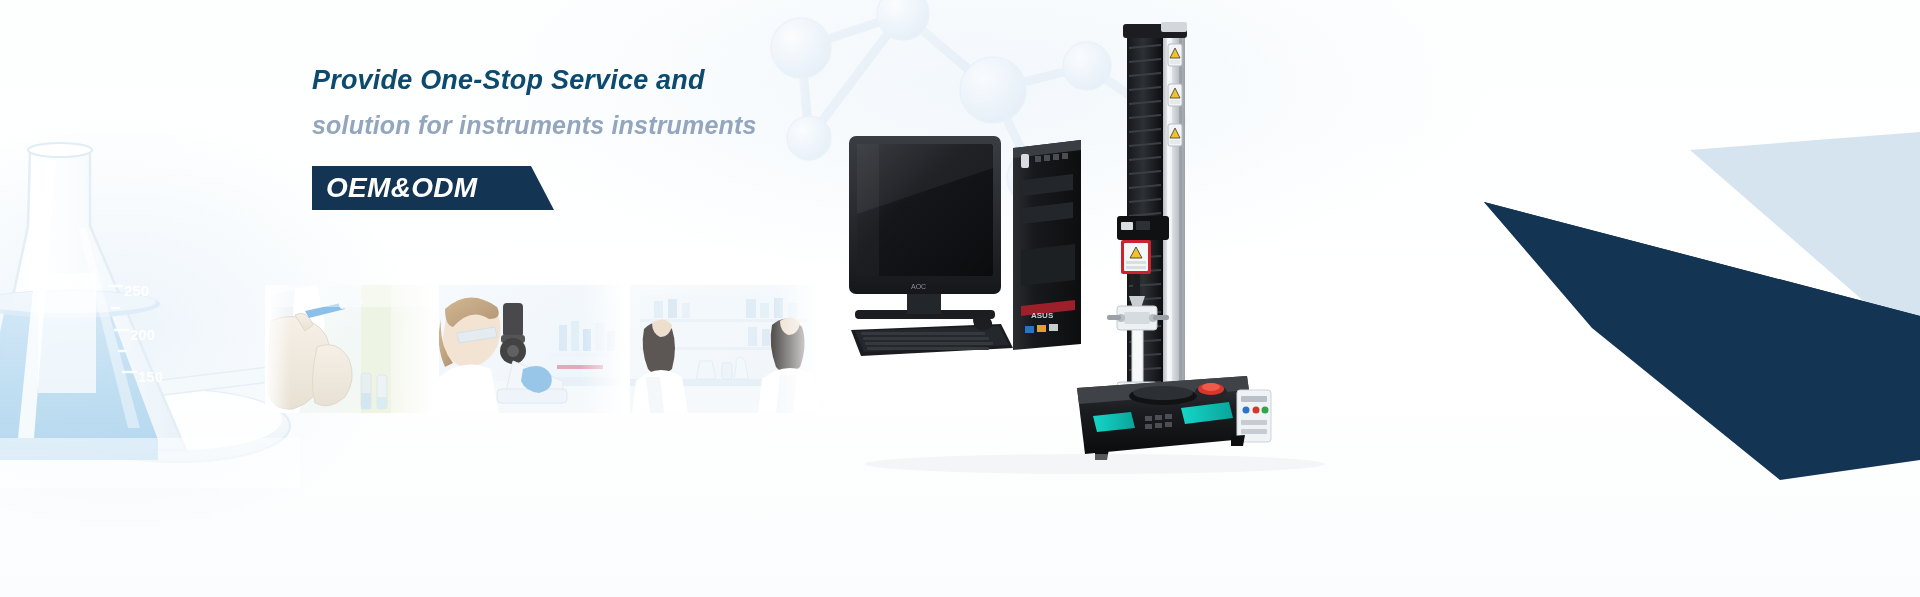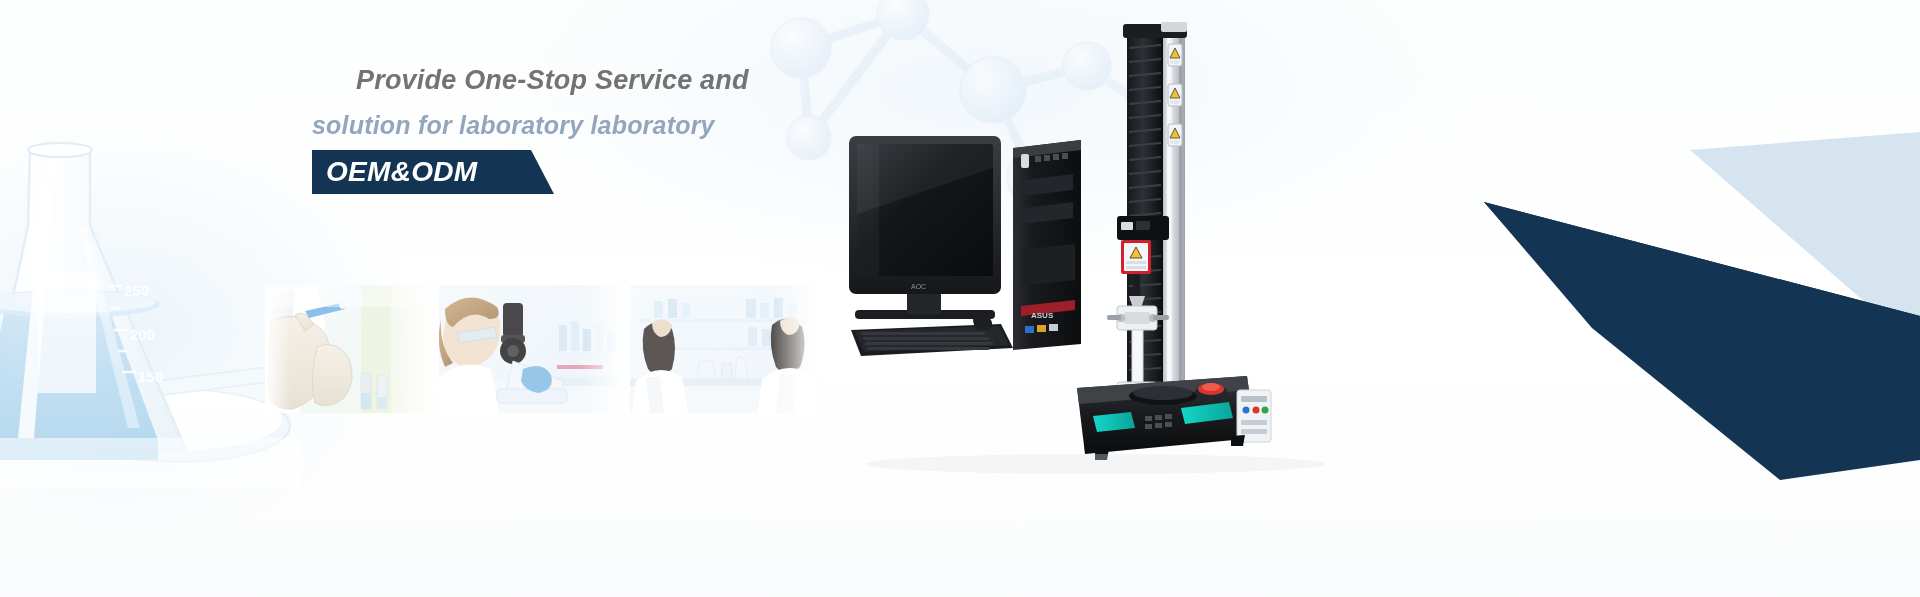--- a/index.html
+++ b/index.html
@@ -12,25 +12,25 @@
         background:
           radial-gradient(ellipse 420px 300px at 120px 330px, rgba(222,236,247,.55) 0%, rgba(255,255,255,0) 70%),
           radial-gradient(ellipse 700px 260px at 980px 90px, rgba(238,245,251,.75) 0%, rgba(255,255,255,0) 72%),
           linear-gradient(180deg,#fdfefe 0%,#ffffff 60%,#fbfcfd 100%);}
 
   
   .molecule{position:absolute;left:735px;top:-30px;width:460px;height:240px;opacity:.55;}
 
   
   .copy{position:absolute;left:312px;top:58px;width:700px;}
-  .line1{font-size:27px;font-style:italic;font-weight:bold;color:#737373;
-         letter-spacing:.2px;line-height:44px;white-space:nowrap;margin-left:44px;}
+  .line1{font-size:27px;font-style:italic;font-weight:bold;color:#0c4a6e;
+         letter-spacing:.2px;line-height:44px;white-space:nowrap;}
   .line2{font-size:25px;font-style:italic;font-weight:bold;color:#93a6bd;
          letter-spacing:.2px;line-height:46px;white-space:nowrap;}
-  .badgewrap{position:relative;height:46px;margin-top:2px;width:242px;}
+  .badgewrap{position:relative;height:46px;margin-top:18px;width:242px;}
   .badge{position:absolute;left:0;top:0;width:242px;height:44px;
          background:#133453;
          -webkit-clip-path:polygon(0 0,219px 0,242px 44px,0 44px);
          clip-path:polygon(0 0,219px 0,242px 44px,0 44px);}
   .badge-text{position:absolute;left:14px;top:6px;font-size:28px;font-weight:bold;
               font-style:italic;color:#ffffff;letter-spacing:.3px;line-height:32px;
               white-space:nowrap;}
 
   
   .strip{position:absolute;left:265px;top:285px;height:128px;display:flex;}
@@ -153,21 +153,21 @@
       </g>
 
       <rect x="48" y="165" width="58" height="120" fill="#ffffff" opacity=".72"></rect>
 
       <rect x="-20" y="330" width="330" height="52" fill="#ffffff" opacity=".55"></rect>
     </svg>
   </div>
 
   <div class="copy">
     <div class="line1">Provide One-Stop Service and</div>
-    <div class="line2">solution for laboratory laboratory</div>
+    <div class="line2">solution for instruments instruments</div>
     <div class="badgewrap">
       <div class="badge"></div>
       <div class="badge-text">OEM&amp;ODM</div>
     </div>
   </div>
 
   <div class="strip">
 
     <div class="thumb t1">
       <svg width="170" height="128" viewBox="0 0 170 128">

